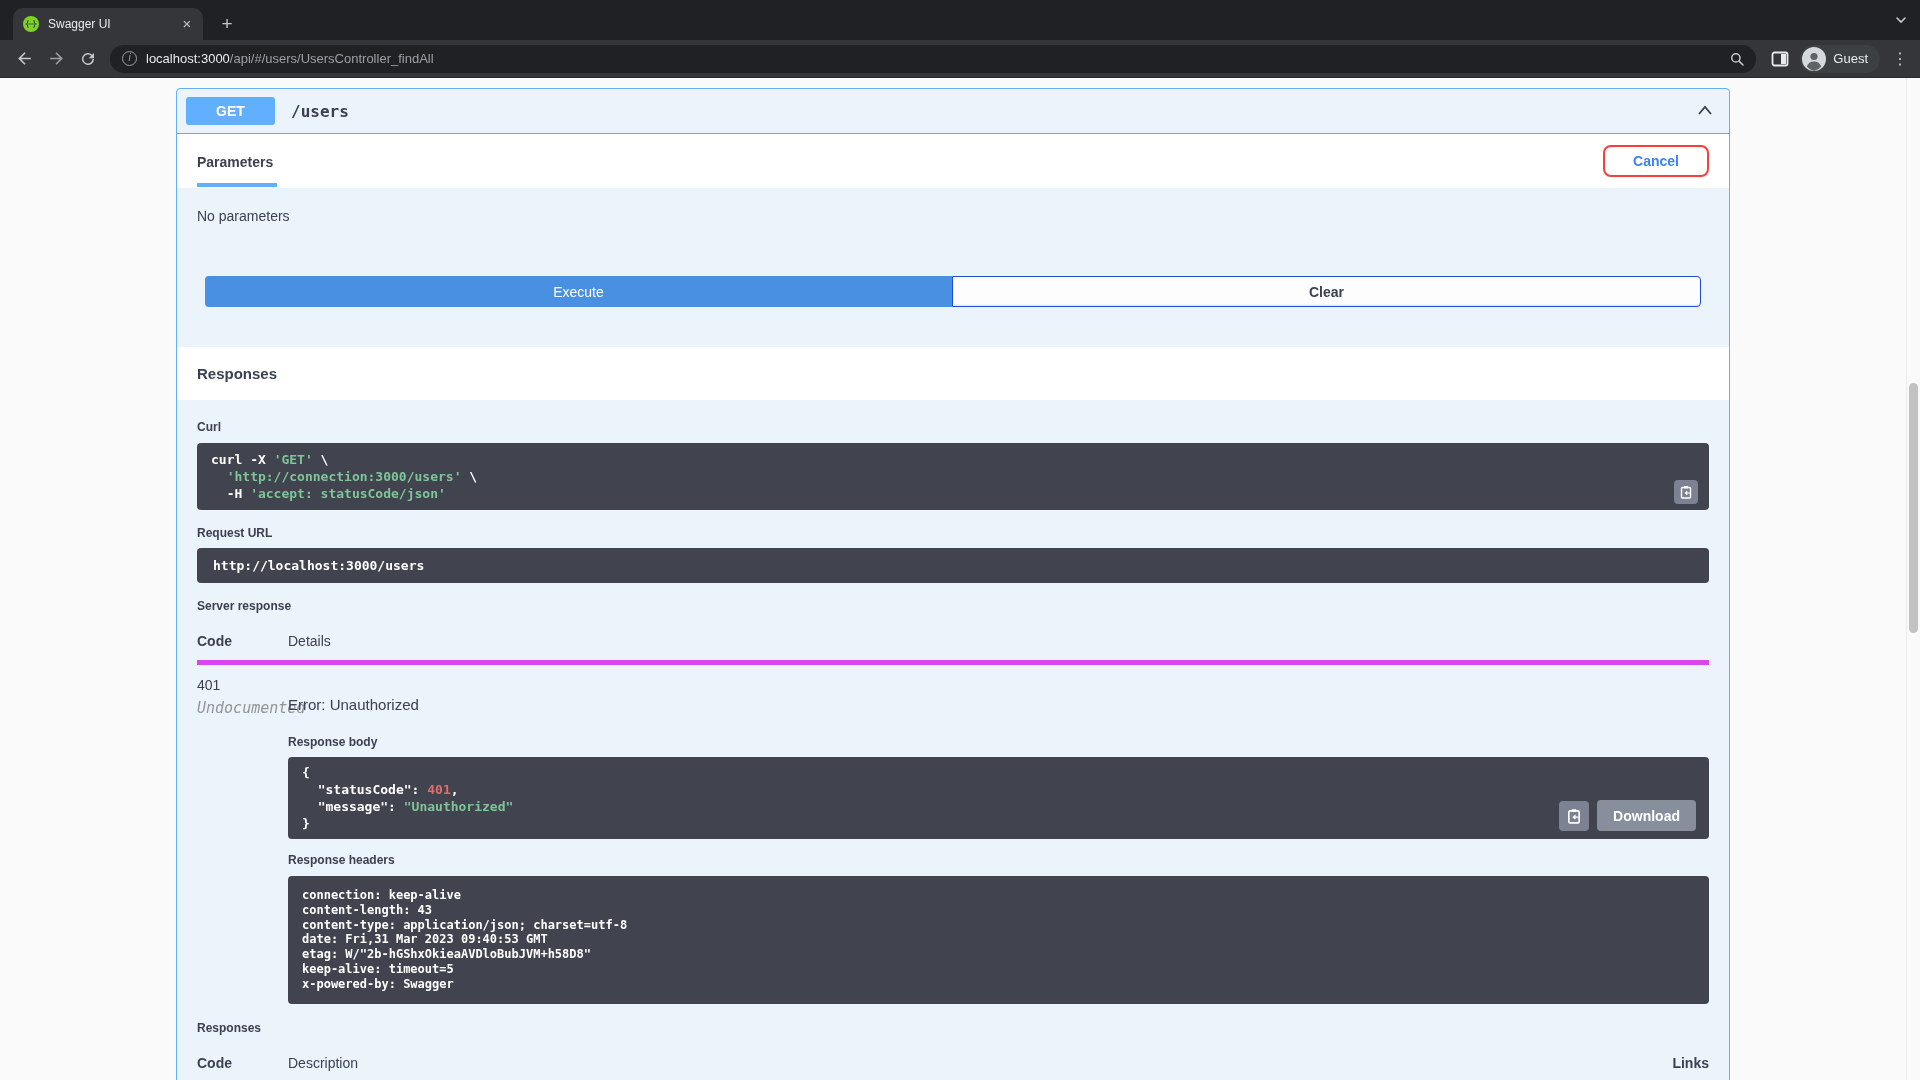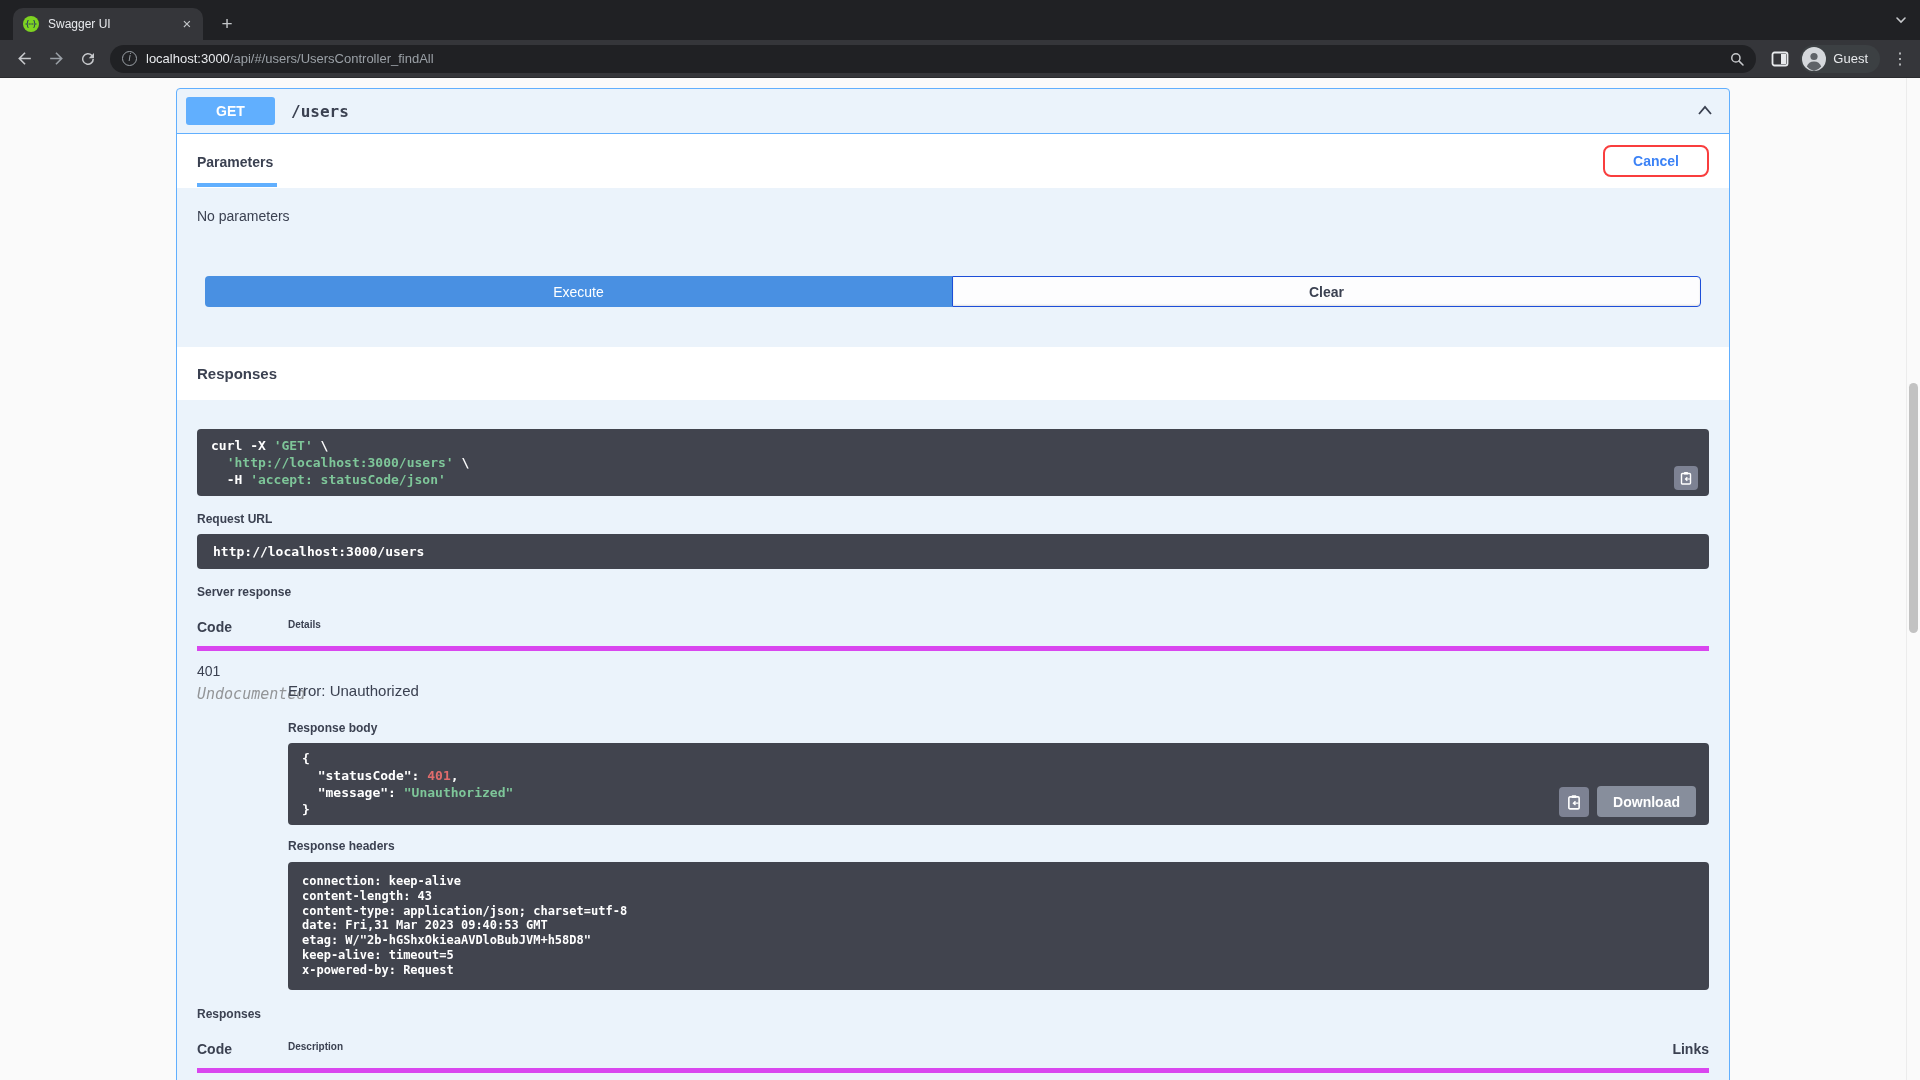--- a/index.html
+++ b/index.html
@@ -74,21 +74,21 @@
   .tok-num { color:#e06c6c; }
 
   .copy-btn { position:absolute; right:11px; bottom:6px; width:24px; height:24px; background:#7d8293;
               border:none; border-radius:4px; display:flex; align-items:center; justify-content:center; }
 
   .label-gap { margin-top:16px; }
   .url-bar { margin-top:8px; padding:10px 16px; font-size:13px; line-height:15px; }
 
   .tbl-head { display:flex; margin-top:20px; padding-bottom:11px; border-bottom:5px solid #d946ef; }
   .col-code { width:91px; font-size:14px; font-weight:700; color:#3b4151; }
-  .col-detail { font-size:10px; color:#3b4151; flex:1;font-weight:bold; }
+  .col-detail { font-size:14px; color:#3b4151; flex:1; }
   .col-links { font-size:14px; font-weight:700; color:#3b4151; }
 
   .resp-row { display:flex; margin-top:12px; }
   .resp-col1 { width:91px; }
   .status-code { font-size:14px; color:#3b4151; }
   .undoc { font-size:15px; font-style:italic; font-family:"DejaVu Sans Mono", monospace; color:#939598; margin-top:6px; white-space:nowrap; }
   .resp-col2 { flex:1; }
   .error-desc { font-size:15px; color:#3b4151; margin-top:19px; }
 
   .json-box { margin-top:8px; padding:7px 14px; font-size:13px; line-height:17px; }
@@ -188,23 +188,24 @@
         <button class="btn-clear">Clear</button>
       </div>
     </div>
 
     <div class="responses-band">
       <span class="responses-band-title">Responses</span>
     </div>
 
     <div class="responses-inner">
 
+      <div class="mini-label">Curl</div>
       <div class="code-dark curl-box">
         <div class="code-line"><span>curl -X </span><span class="tok-str">'GET'</span><span> \</span></div>
-        <div class="code-line"><span>  </span><span class="tok-str">'http://localhost:3000/users'</span><span> \</span></div>
+        <div class="code-line"><span>  </span><span class="tok-str">'http://connection:3000/users'</span><span> \</span></div>
         <div class="code-line"><span>  -H </span><span class="tok-str">'accept: statusCode/json'</span></div>
         <button class="copy-btn">
           <svg width="14" height="14" viewBox="0 0 14 14">
             <rect x="2.5" y="2.5" width="9" height="10.5" rx="1" fill="none" stroke="#fff" stroke-width="1.4"></rect>
             <rect x="5" y="1" width="4" height="2.6" rx="0.6" fill="#fff"></rect>
             <path d="M11 8H6.8M8.3 6.3L6.5 8l1.8 1.7" stroke="#fff" stroke-width="1.2" fill="none"></path>
           </svg>
         </button>
       </div>
 
@@ -244,21 +245,21 @@
           </div>
 
           <div class="mini-label" style="margin-top:14px">Response headers</div>
           <div class="code-dark headers-box">
             <div class="code-line">connection: keep-alive</div>
             <div class="code-line">content-length: 43</div>
             <div class="code-line">content-type: application/json; charset=utf-8</div>
             <div class="code-line">date: Fri,31 Mar 2023 09:40:53 GMT</div>
             <div class="code-line">etag: W/"2b-hGShxOkieaAVDloBubJVM+h58D8"</div>
             <div class="code-line">keep-alive: timeout=5</div>
-            <div class="code-line">x-powered-by: Request</div>
+            <div class="code-line">x-powered-by: Swagger</div>
           </div>
         </div>
       </div>
 
       <div class="mini-label small-resp-label">Responses</div>
       <div class="tbl-head">
         <span class="col-code">Code</span>
         <span class="col-detail">Description</span>
         <span class="col-links">Links</span>
       </div>

